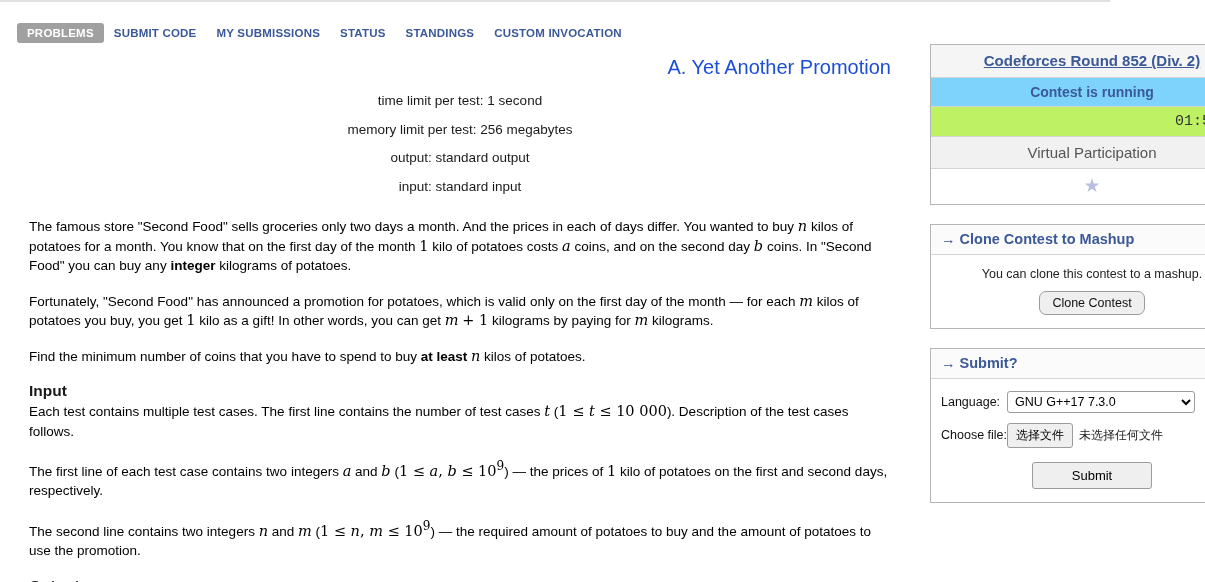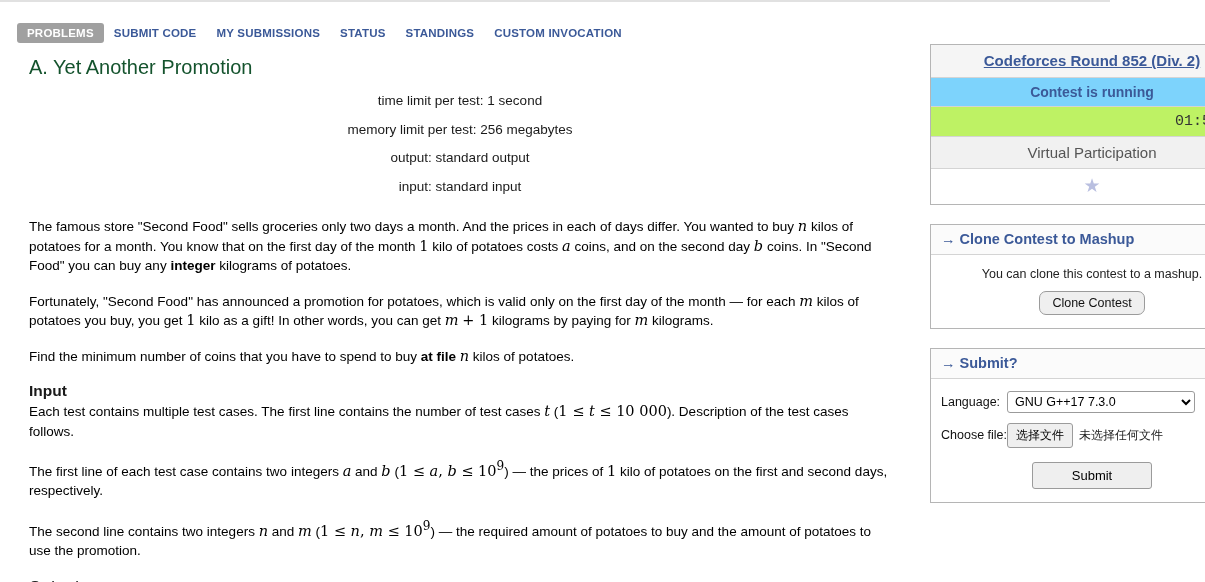--- a/index.html
+++ b/index.html
@@ -31,21 +31,21 @@
   }
   .nav-item.active {
     background: #a0a0a0; color: #ffffff; border-radius: 3px;
   }
 
   
   .problem {
     position: absolute; top: 56px; left: 29px; width: 862px;
   }
   .ptitle {
-    text-align: left; font-size: 20px; color: #14532d;
+    text-align: right; font-size: 20px; color: #1d4ed8;
     margin: 0 0 12px 0; font-weight: normal;
   }
   .plimits { text-align: center; font-size: 13.5px; line-height: 20.5px; color: #1a1a1a; }
   .plimits div { margin: 8px; }
   .ptext { margin-top: 20px; }
   .ptext p { margin: 0 0 16px 0; line-height: 19.5px; font-size: 13.5px; }
   .sec-head {
     font-size: 15.5px; font-weight: bold; margin: 16px 0 2px 0; color: #1a1a1a;
   }
   .mj { font-family: "DejaVu Serif", serif; font-style: italic; font-size: 14.5px; }
@@ -138,21 +138,21 @@
       <div>memory limit per test: 256 megabytes</div>
       <div>output: standard output</div>
       <div>input: standard input</div>
     </div>
 
     <div class="ptext">
       <p>The famous store "Second Food" sells groceries only two days a month. And the prices in each of days differ. You wanted to buy <span class="mj">n</span> kilos of potatoes for a month. You know that on the first day of the month <span class="mjn">1</span> kilo of potatoes costs <span class="mj">a</span> coins, and on the second day <span class="mj">b</span> coins. In "Second Food" you can buy any <b class="tight">integer</b> kilograms of potatoes.</p>
 
       <p>Fortunately, "Second Food" has announced a promotion for potatoes, which is valid only on the first day of the month — for each <span class="mj">m</span> kilos of potatoes you buy, you get <span class="mjn">1</span> kilo as a gift! In other words, you can get <span class="mj">m</span> <span class="mjn">+ 1</span> kilograms by paying for <span class="mj">m</span> kilograms.</p>
 
-      <p>Find the minimum number of coins that you have to spend to buy <b class="tight">at file</b> <span class="mj">n</span> kilos of potatoes.</p>
+      <p>Find the minimum number of coins that you have to spend to buy <b class="tight">at least</b> <span class="mj">n</span> kilos of potatoes.</p>
 
       <div class="sec-head">Input</div>
       <p>Each test contains multiple test cases. The first line contains the number of test cases <span class="mj">t</span> (<span class="mjn">1 ≤ <i>t</i> ≤ 10 000</span>). Description of the test cases follows.</p>
 
       <p>The first line of each test case contains two integers <span class="mj">a</span> and <span class="mj">b</span> (<span class="mjn">1 ≤ <i>a</i>, <i>b</i> ≤ 10<sup>9</sup></span>) — the prices of <span class="mjn">1</span> kilo of potatoes on the first and second days, respectively.</p>
 
       <p>The second line contains two integers <span class="mj">n</span> and <span class="mj">m</span> (<span class="mjn">1 ≤ <i>n</i>, <i>m</i> ≤ 10<sup>9</sup></span>) — the required amount of potatoes to buy and the amount of potatoes to use the promotion.</p>
 
       <div class="sec-head">Output</div>
       <p>For each test case print one integer — the minimum number of coins that you have to pay to buy at least <span class="mj">n</span> kilos of potatoes.</p>

